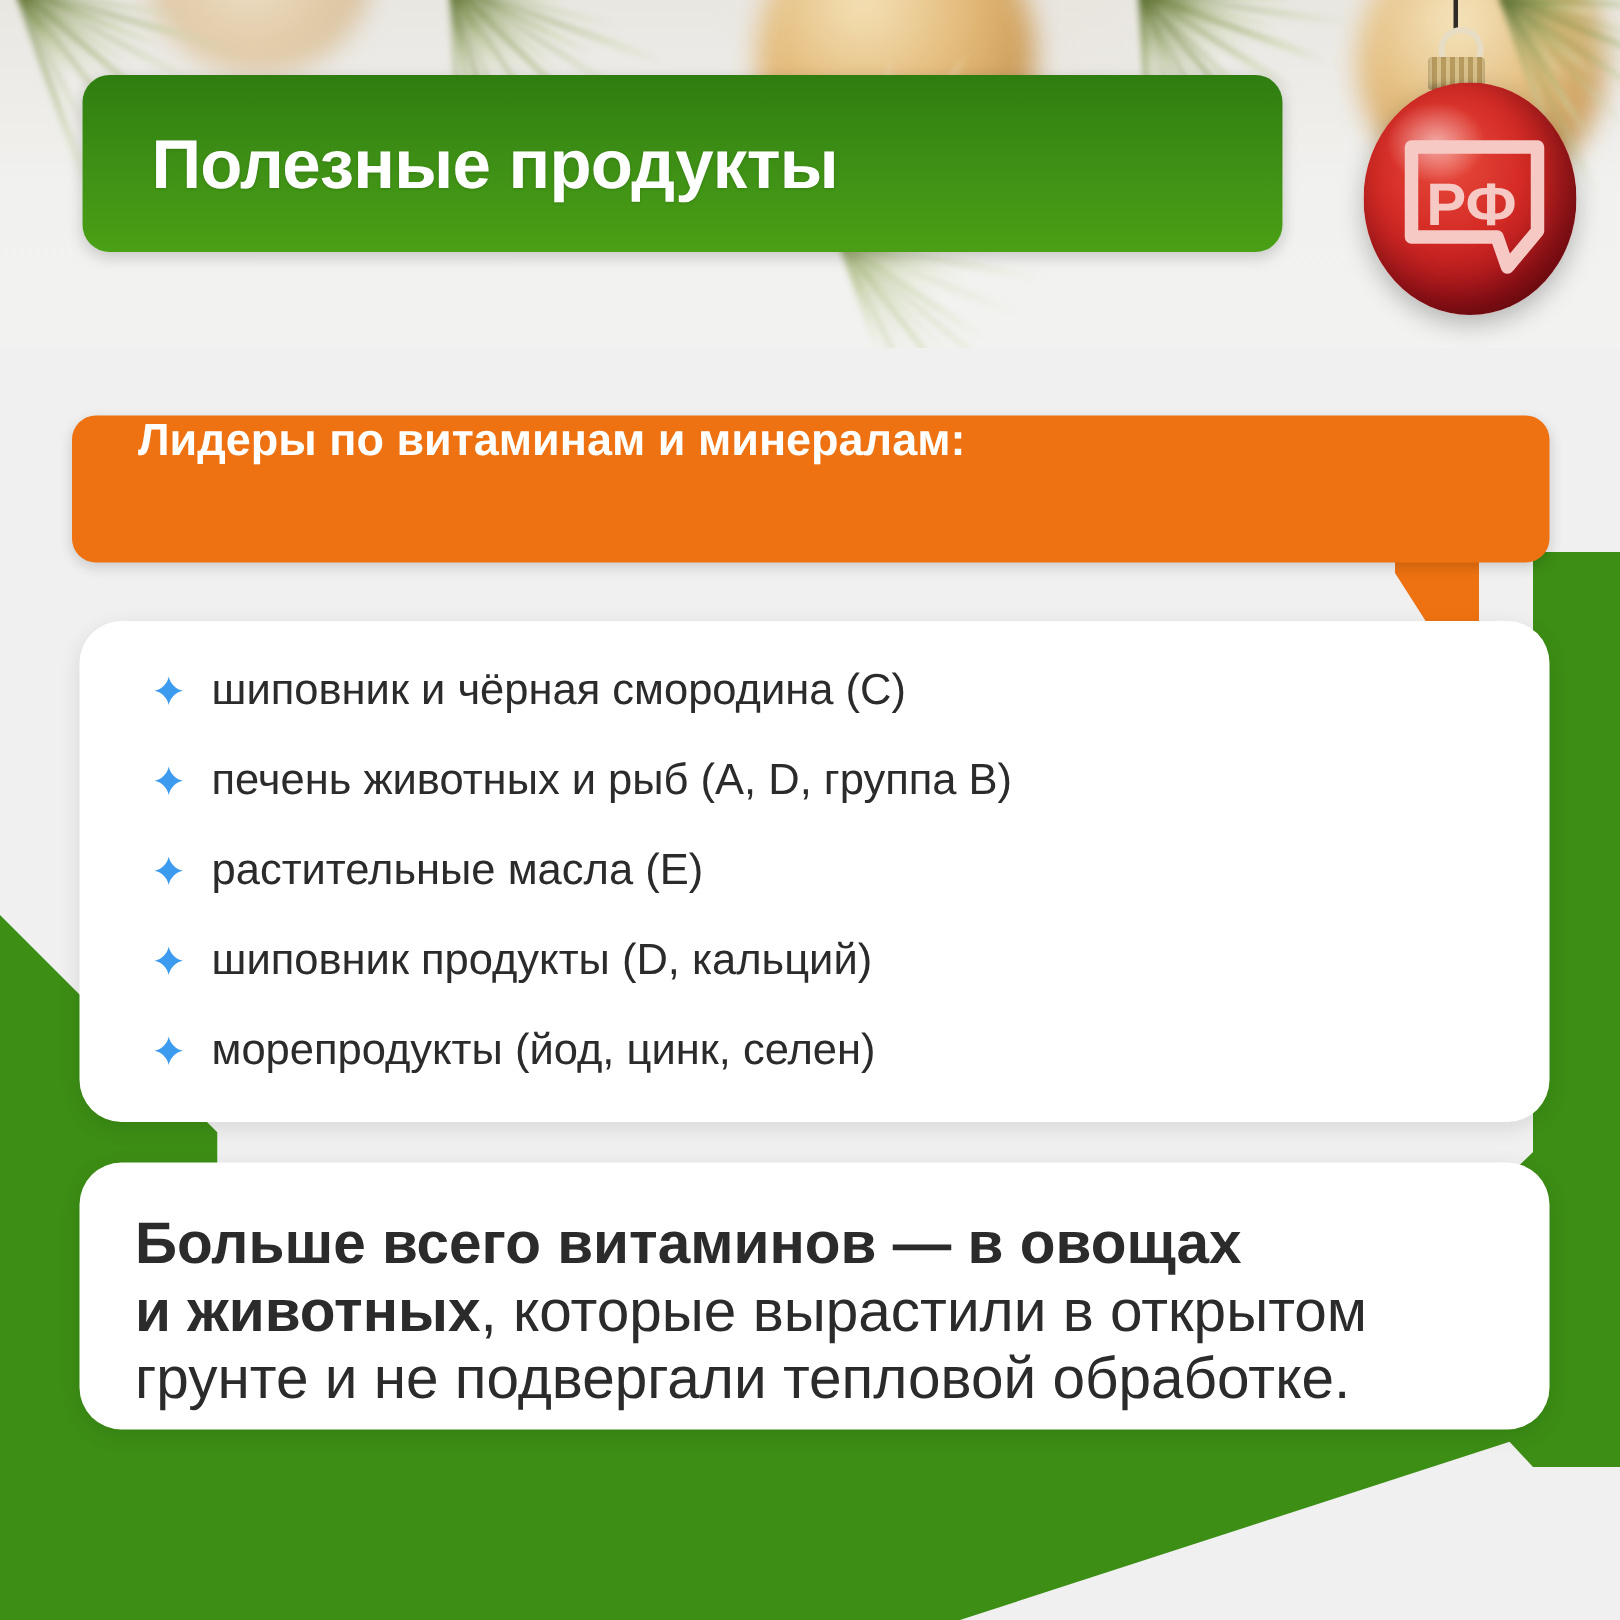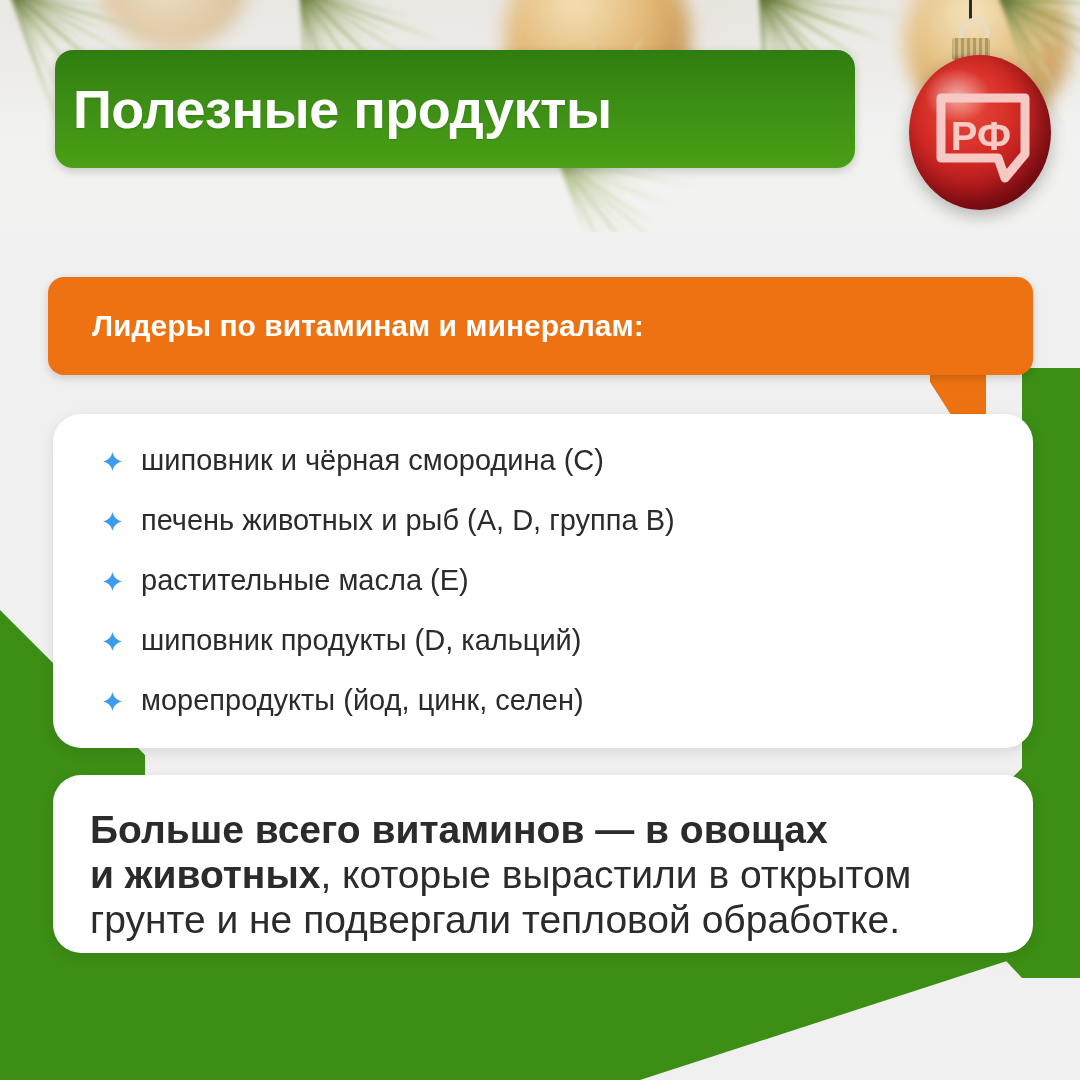--- a/index.html
+++ b/index.html
@@ -75,24 +75,24 @@
     width: 800px; height: 118px;
     border-radius: 18px;
     background: linear-gradient(180deg, #2f7d10 0%, #3c8e15 45%, #4aa015 100%);
     box-shadow: 0 3px 10px rgba(0,0,0,.18);
     display: flex;
     align-items: center;
     overflow: hidden;
   }
   .title-bar .title-text {
     color: #ffffff;
-    font-size: 54px;
+    font-size: 46px;
     font-weight: bold;
     letter-spacing: -0.5px;
-    padding-left: 18px;
+    padding-left: 46px;
     white-space: nowrap;
     text-shadow: 0 1px 2px rgba(0,0,0,.15);
   }
 
   
   .ornament {
     position: absolute;
     left: 893px; top: 0px;
     width: 190px; height: 230px;
   }
@@ -162,21 +162,20 @@
 
   
   .orange-banner {
     position: absolute;
     left: 48px; top: 277px;
     width: 985px; height: 98px;
     border-radius: 16px;
     background: #ee7211;
     box-shadow: 0 3px 9px rgba(0,0,0,.16);
     display: flex;
-    align-items: center;
   }
   .orange-banner .banner-text {
     color: #ffffff;
     font-size: 30px;
     font-weight: bold;
     padding-left: 44px;
     white-space: nowrap;
   }
   .orange-tail {
     position: absolute;

